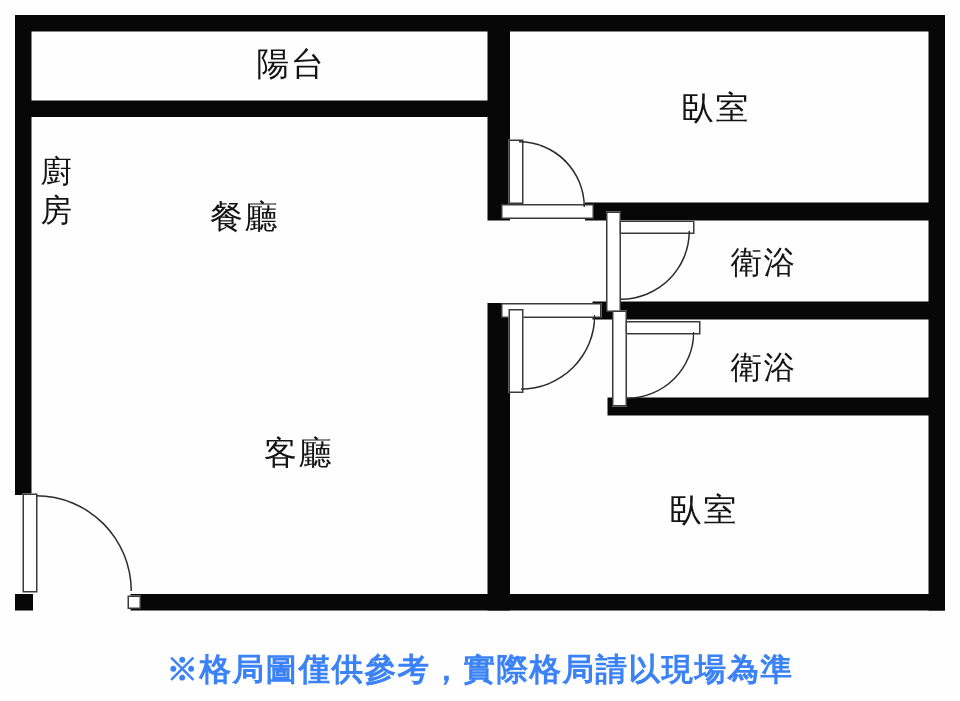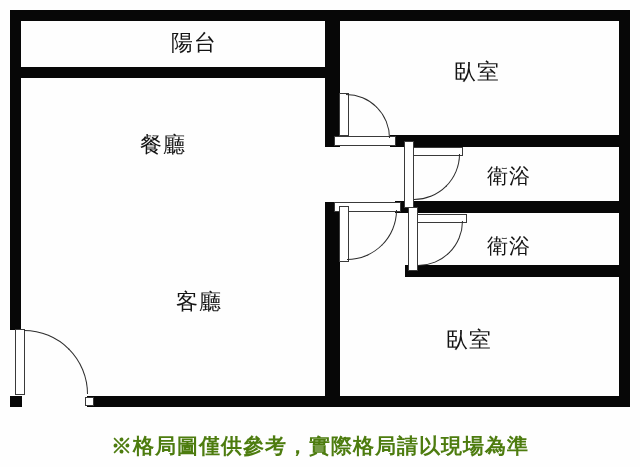--- a/index.html
+++ b/index.html
@@ -12,21 +12,21 @@
   .arc{position:absolute;box-sizing:border-box;}
   .arc.ne{border-top:1.6px solid #2b2b2b;border-right:1.6px solid #2b2b2b;border-top-right-radius:100% 100%;}
   .arc.se{border-right:1.6px solid #2b2b2b;border-bottom:1.6px solid #2b2b2b;border-bottom-right-radius:100% 100%;}
   .room-label{
     position:absolute;font-size:22px;font-weight:500;letter-spacing:1px;color:#141414;
     white-space:nowrap;line-height:24px;
   }
   .room-label.vertical{white-space:normal;width:24px;word-break:break-all;line-height:26px;letter-spacing:0;}
   .disclaimer{
     position:absolute;left:0;top:432px;width:640px;text-align:center;
-    font-size:21px;font-weight:700;letter-spacing:1px;color:#4d7c0f;
+    font-size:21px;font-weight:700;letter-spacing:1px;color:#3b82f6;
   }
 </style>
 </head>
 <body>
 
 <div class="canvas">
 
   <div class="wall" style="left:10px;top:10px;width:620px;height:11px;"></div>
   <div class="wall" style="left:10px;top:10px;width:11px;height:320px;"></div>
   <div class="wall" style="left:619px;top:10px;width:11px;height:397px;"></div>
@@ -54,20 +54,21 @@
 
   <div class="frame" style="left:334px;top:202px;width:67px;height:10px;"></div>
   <div class="leaf" style="left:339px;top:206px;width:10px;height:56px;"></div>
   <div class="arc se" style="left:347px;top:210px;width:50px;height:50px;"></div>
 
   <div class="frame" style="left:408px;top:207px;width:10px;height:64px;"></div>
   <div class="leaf" style="left:417px;top:214px;width:50px;height:9px;"></div>
   <div class="arc se" style="left:418px;top:221px;width:45px;height:45px;"></div>
 
   <div class="room-label" style="left:171px;top:31px;">陽台</div>
+  <div class="room-label vertical" style="left:27px;top:102px;font-size:21px;">廚房</div>
   <div class="room-label" style="left:140px;top:133px;">餐廳</div>
   <div class="room-label" style="left:454px;top:60px;">臥室</div>
   <div class="room-label" style="left:487px;top:164px;font-size:21px;">衛浴</div>
   <div class="room-label" style="left:487px;top:234px;font-size:21px;">衛浴</div>
   <div class="room-label" style="left:176px;top:290px;">客廳</div>
   <div class="room-label" style="left:446px;top:328px;">臥室</div>
 
   <div class="disclaimer">※格局圖僅供參考，實際格局請以現場為準</div>
 
 </div>

